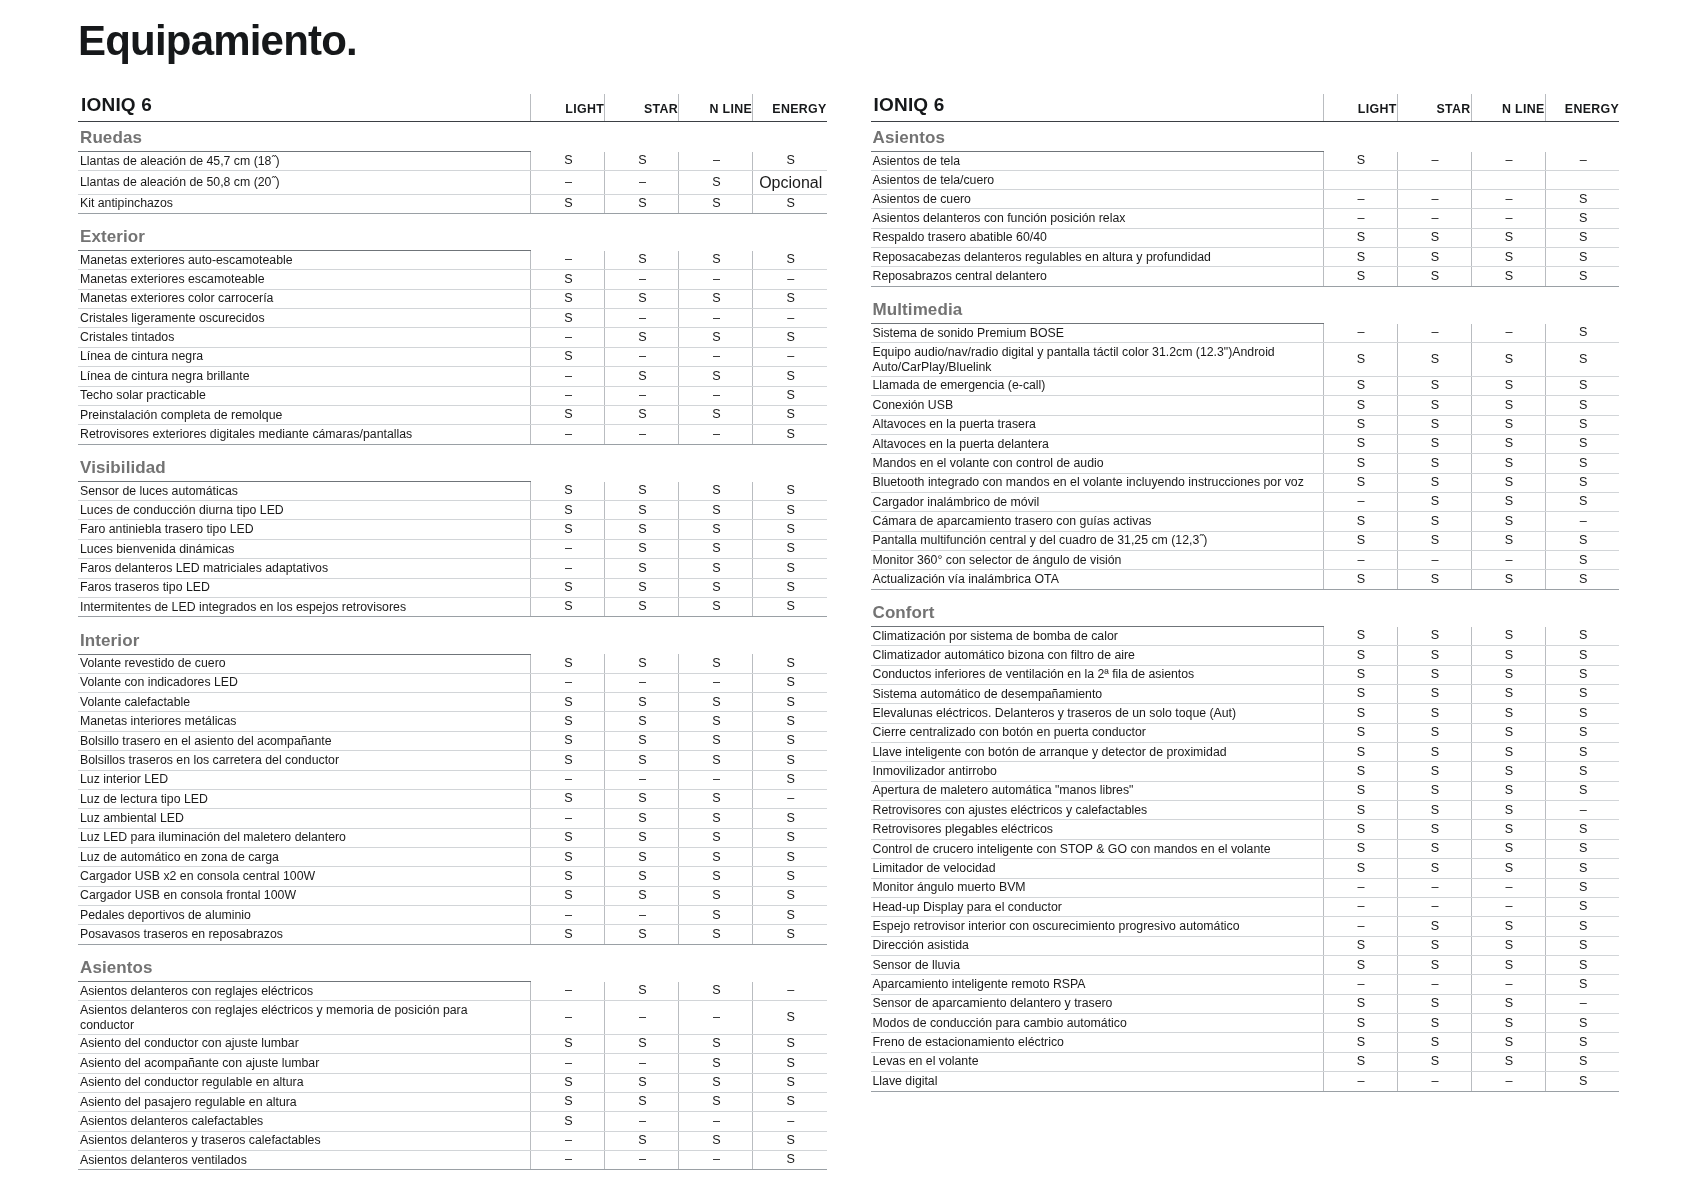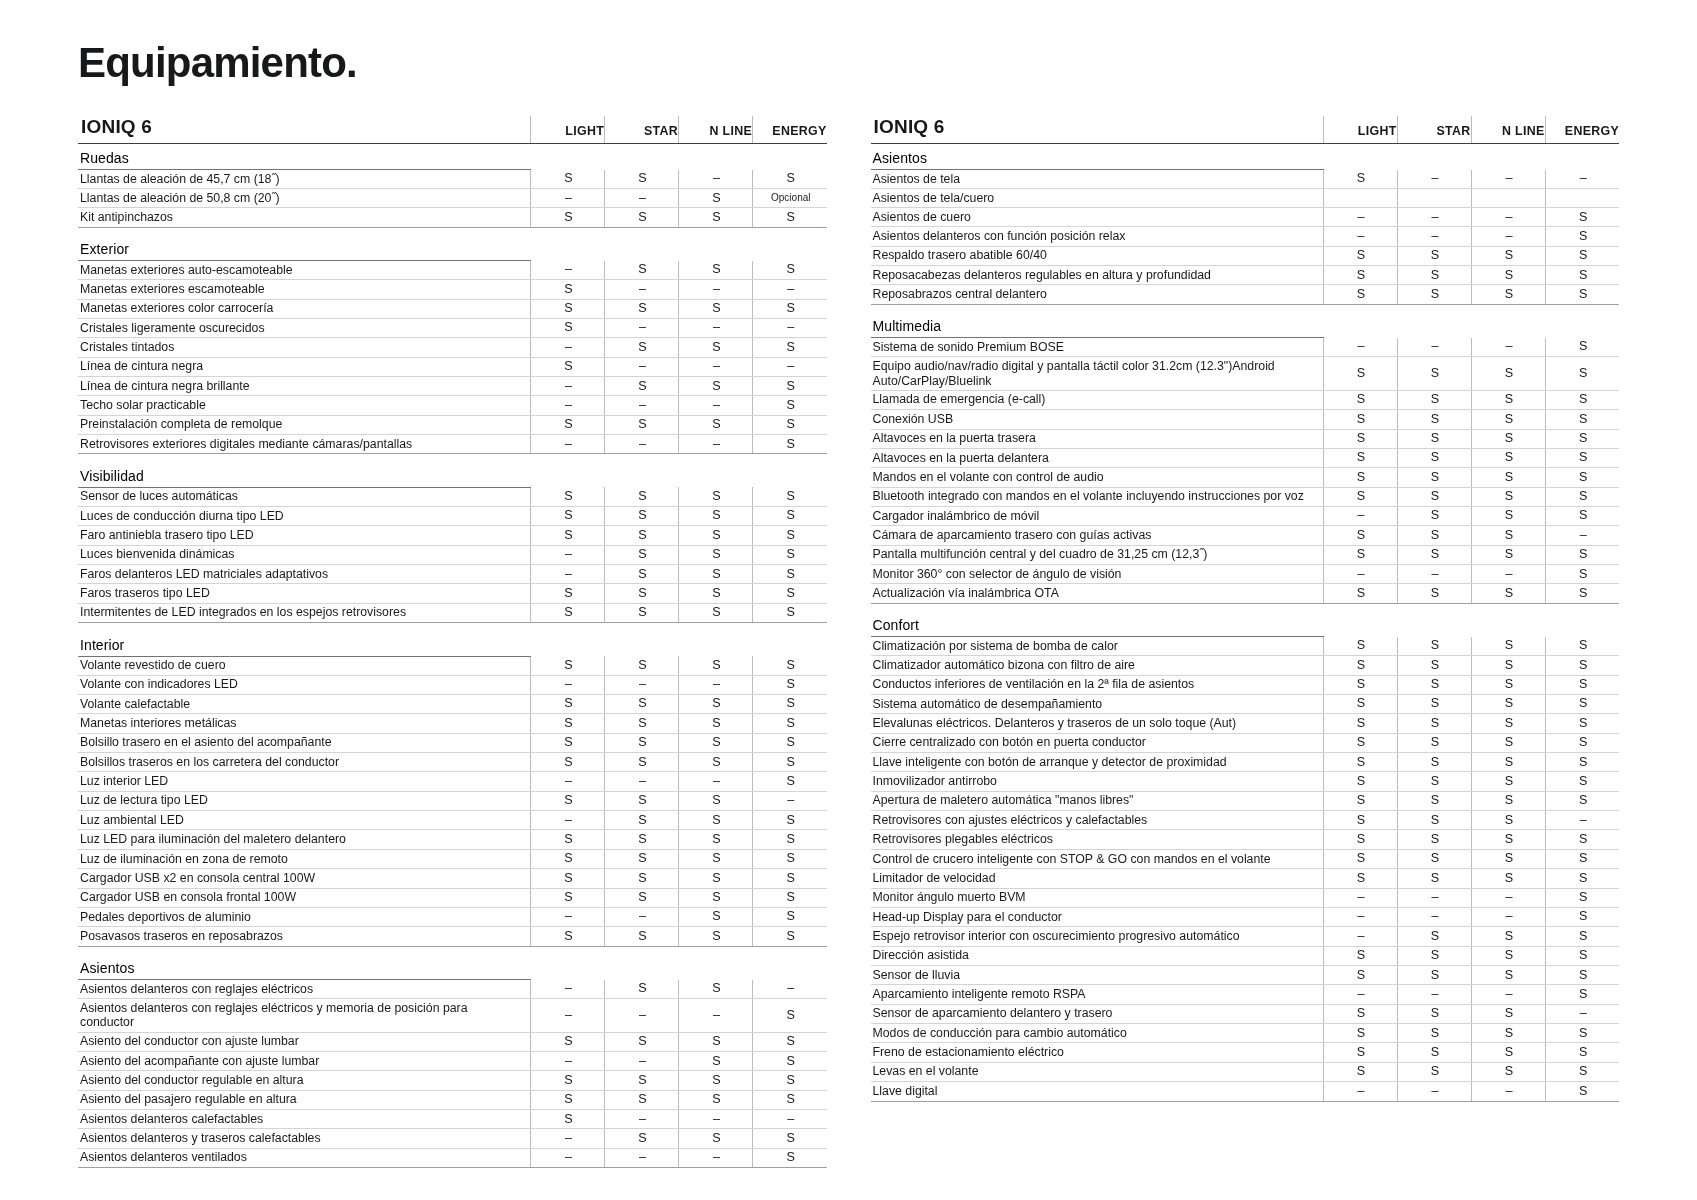--- a/index.html
+++ b/index.html
@@ -8,21 +8,21 @@
     background: #ffffff;
   }
   body {
     width: 1697px; height: 1200px;
     font-family: "Liberation Sans", sans-serif;
     color: #1a1a1a;
     position: relative;
     overflow: hidden;
   }
   .page {
-    padding: 42px 78px 0 78px;
+    padding: 20px 78px 0 78px;
   }
   .page-title {
     font-size: 42px;
     font-weight: bold;
     letter-spacing: -0.8px;
     color: #16181a;
     margin: 0 0 32px 0;
     line-height: 1;
   }
   .columns {
@@ -65,23 +65,23 @@
     color: #16181a;
     border-left: 1px solid #b9bcc0;
   }
 
   
   .group-row td {
     padding: 6px 0 3px 2px;
     border-bottom: 1.4px solid #6f7479;
   }
   .group-row .group-label {
-    font-size: 14px;
-    font-weight: normal;
-    color: #000000;
+    font-size: 17px;
+    font-weight: bold;
+    color: #737373;
     letter-spacing: 0.1px;
   }
   .group-row .blank { border-bottom: none; }
 
   
   tr.data td {
     border-bottom: 1px solid #d2d5d8;
     padding: 1.5px 0 1.5px 2px;
     vertical-align: middle;
     line-height: 1.22;
@@ -90,21 +90,21 @@
     color: #1a1a1a;
     white-space: normal;
     padding-right: 6px;
   }
   tr.data td.val {
     text-align: center;
     border-left: 1px solid #b9bcc0;
     font-size: 12.6px;
     color: #1a1a1a;
   }
-  tr.data td.val.opt { font-size: 10px; }
+  tr.data td.val.opt { font-size: 16px; }
   tr.data.two-line td.feat { line-height: 1.2; }
 
   
   tr.data.last td { border-bottom: 1px solid #9aa0a5; }
   .spacer td { height: 8px; border: none; }
 </style>
 </head>
 <body>
 
 <div class="page">
@@ -370,21 +370,21 @@
               <td class="val">S</td>
             </tr>
             <tr class="data">
               <td class="feat">Luz LED para iluminación del maletero delantero</td>
               <td class="val">S</td>
               <td class="val">S</td>
               <td class="val">S</td>
               <td class="val">S</td>
             </tr>
             <tr class="data">
-              <td class="feat">Luz de iluminación en zona de remoto</td>
+              <td class="feat">Luz de automático en zona de carga</td>
               <td class="val">S</td>
               <td class="val">S</td>
               <td class="val">S</td>
               <td class="val">S</td>
             </tr>
             <tr class="data">
               <td class="feat">Cargador USB x2 en consola central 100W</td>
               <td class="val">S</td>
               <td class="val">S</td>
               <td class="val">S</td>

